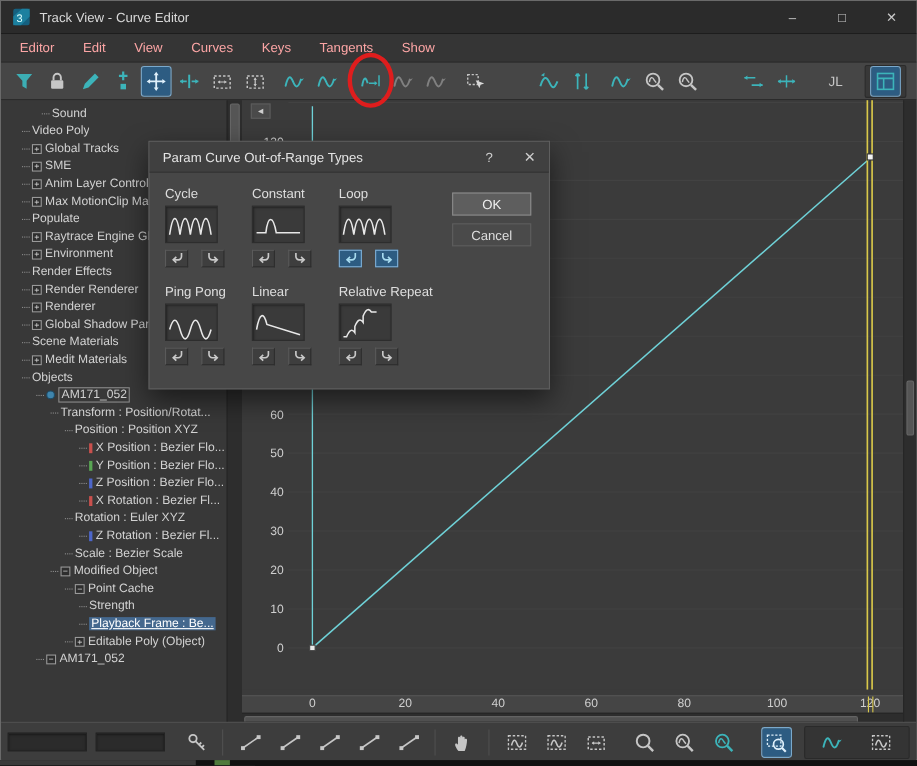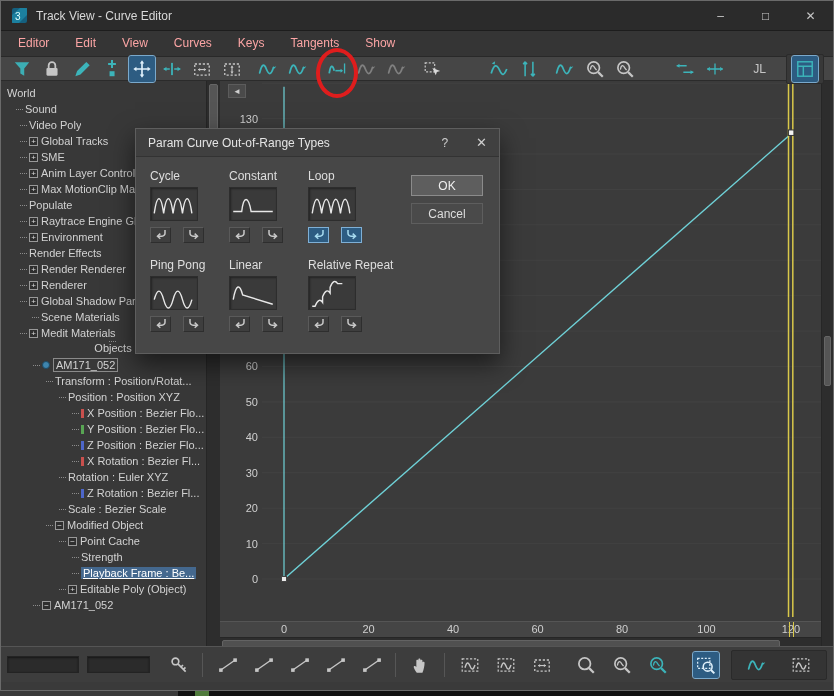--- a/index.html
+++ b/index.html
@@ -6,21 +6,21 @@
 body{background:#0c0c0c;font-family:"Liberation Sans",sans-serif}
 .screen{position:relative;width:834px;height:696px;overflow:hidden;background:#141414}
 .window{position:absolute;left:0;top:0;width:834px;height:691px;background:#3a3a3a;border:1px solid #6a6a6a}
 .titlebar{height:30px;background:#2b2b2b;display:flex;align-items:center;border-bottom:1px solid #1d1d1d}
 .app-icon{width:17px;height:17px;margin:0 8px 0 10px;flex:none}
 .title{color:#d8d8d8;font-size:12px}
 .win-controls{margin-left:auto;display:flex;height:100%}
 .win-btn{width:45px;display:flex;align-items:center;justify-content:center;color:#c8c8c8;font-size:12px}
 .menubar{height:26px;background:#353535;display:flex;align-items:center;border-bottom:1px solid #292929;padding-left:4px}
 .menu-item{padding:0 13px;line-height:25px;color:#fca5a5;font-size:12px}
-.toolbar{position:relative;height:24px;background:#464646;display:flex;align-items:center;border-bottom:1px solid #2b2b2b;padding-left:6px;overflow:visible;z-index:20}
+.toolbar{position:relative;height:34px;background:#464646;display:flex;align-items:center;border-bottom:1px solid #2b2b2b;padding-left:6px;overflow:visible;z-index:20}
 .tb-group{display:flex;align-items:center}
 .tb-group.sunken{background:#383838;border:1px solid #2b2b2b;border-radius:2px;padding:1px 3px}
 .icon-cell{width:26px;height:26px;margin:0 2px;display:flex;align-items:center;justify-content:center;border-radius:2px}
 .icon-cell.active{background:#2d5c82;outline:1px solid #7aa9cc}
 .icon-cell.faded{opacity:.45}
 .red-circle{position:absolute;width:42px;height:50px;border:4px solid #df1d1d;border-radius:50%;top:-9px;z-index:60;pointer-events:none}
 .content{display:flex;height:565px}
 .tree{width:205px;background:#383838;overflow:hidden;padding-top:4px}
 .tree-row{height:16px;display:flex;align-items:center;color:#d2d2d2;font-size:11px;white-space:nowrap;overflow:hidden}
 .stub{flex:none;width:7px;border-top:1px dotted #8c8c8c;margin-right:2px}
@@ -252,24 +252,21 @@
               <rect x="2.5" y="2.5" width="13" height="13" fill="none" stroke="#3cb4ba" stroke-width="1.3"></rect>
               <path d="M2.5 6.5h13M7.5 6.5v9" stroke="#3cb4ba" stroke-width="1.3"></path>
             </svg>
           </span>
         </span>
         <div class="red-circle" style="border-color: rgb(223, 29, 29); left: 315px;"></div>
       </div>
 
     <div class="content">
       <div class="tree" id="tree">
-          <div class="tree-row" style="padding-left: 6px;">
-            <span class="lbl">World</span>
-          </div>
-          <div class="tree-row" style="padding-left: 15px;">
+          <div class="tree-row" style="padding-left: 37px;">
             <span class="stub"></span>
             <span class="lbl">Sound</span>
           </div>
           <div class="tree-row" style="padding-left: 19px;">
             <span class="stub"></span>
             <span class="lbl">Video Poly</span>
           </div>
           <div class="tree-row" style="padding-left: 19px;">
             <span class="stub"></span>
             <span class="expander">+</span>
@@ -316,30 +313,30 @@
           <div class="tree-row" style="padding-left: 19px;">
             <span class="stub"></span>
             <span class="expander">+</span>
             <span class="lbl">Renderer</span>
           </div>
           <div class="tree-row" style="padding-left: 19px;">
             <span class="stub"></span>
             <span class="expander">+</span>
             <span class="lbl">Global Shadow Parame...</span>
           </div>
-          <div class="tree-row" style="padding-left: 19px; margin-left: 12px;">
+          <div class="tree-row" style="padding-left: 19px;">
             <span class="stub"></span>
             <span class="lbl">Scene Materials</span>
           </div>
           <div class="tree-row" style="padding-left: 19px;">
             <span class="stub"></span>
             <span class="expander">+</span>
             <span class="lbl">Medit Materials</span>
           </div>
-          <div class="tree-row" style="padding-left: 19px; flex-direction: column;">
+          <div class="tree-row" style="padding-left: 19px;">
             <span class="stub"></span>
             <span class="lbl">Objects</span>
           </div>
           <div class="tree-row" style="padding-left: 32px;">
             <span class="stub"></span>
             <span class="dot"></span>
             <span class="lbl boxed">AM171_052</span>
           </div>
           <div class="tree-row" style="padding-left: 45px;">
             <span class="stub"></span>

